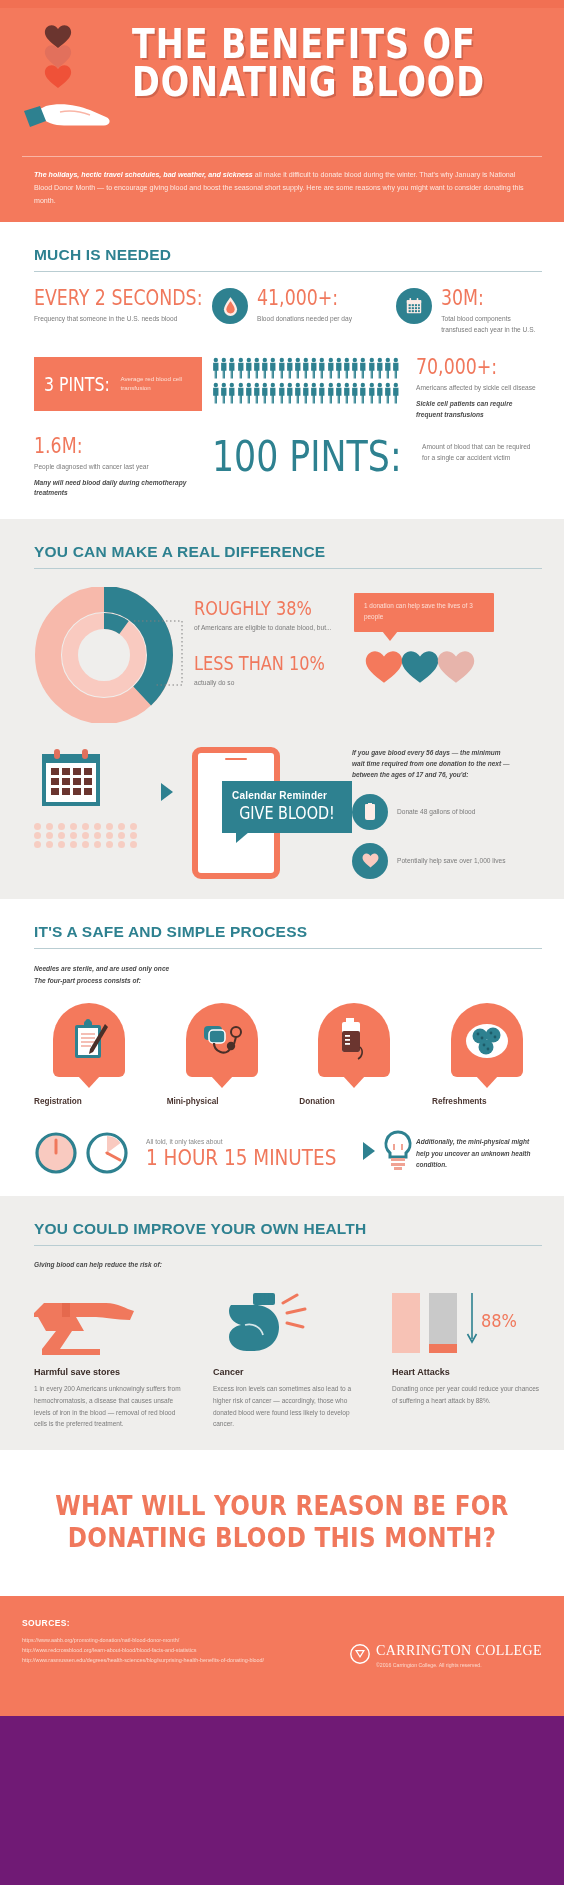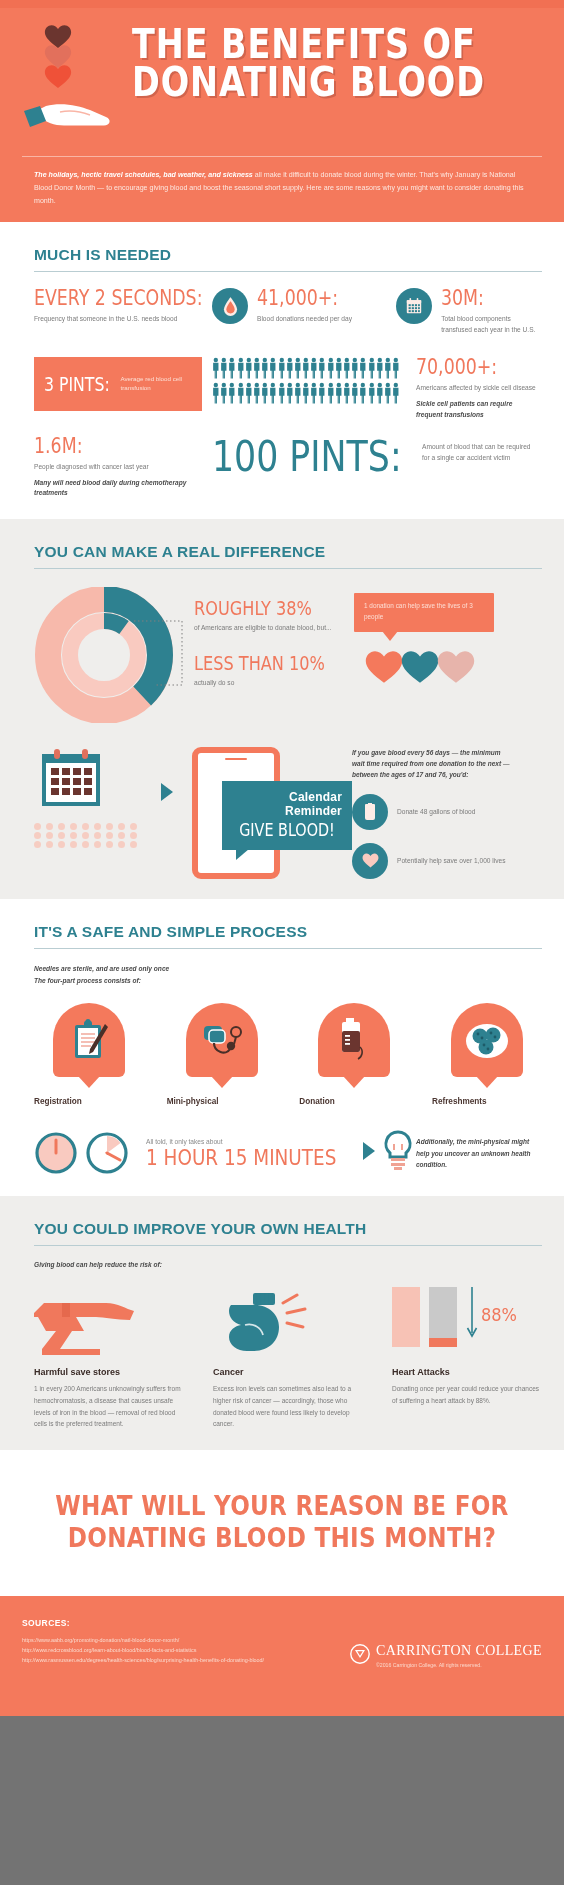--- a/index.html
+++ b/index.html
@@ -4,21 +4,21 @@
 <style>
   *{box-sizing:border-box;margin:0;padding:0}
   html,body{background:#ffffff;}
   body{
     width:564px;height:1885px;
     font-family:"Liberation Sans", sans-serif;
     color:#5c5c5c;
     overflow:hidden;
     position:relative;
   }
-  .page{width:564px;height:1885px;position:relative;overflow:hidden;background:#737373;}
+  .page{width:564px;height:1885px;position:relative;overflow:hidden;background:#701a75;}
 
   
   .hero{background:#f4795c;padding:0 0 14px 0;position:relative;}
   .hero-top-strip{height:8px;background:#ef6a4d;opacity:.55;}
   .hero-inner{display:flex;align-items:flex-start;padding:14px 22px 0 22px;}
   .hero-art{width:110px;flex:0 0 110px;position:relative;height:120px;}
   .heart{position:absolute;left:22px;}
   .heart svg{display:block;}
   .hand{position:absolute;left:2px;top:78px;}
   .hero-title{flex:1;padding-top:4px;}
@@ -120,21 +120,21 @@
 
   .phone{
     position:absolute;left:12px;top:0;width:88px;height:132px;
     border:6px solid #f4795c;border-radius:9px;background:#fff;
   }
   .phone-notch{position:absolute;left:50%;transform:translateX(-50%);top:5px;width:22px;height:2.5px;background:#f4795c;border-radius:2px;}
   .speech{
     position:absolute;left:42px;top:34px;width:130px;background:#2e8190;
     padding:9px 10px 10px 10px;color:#fff;
   }
-  .speech .l1{font-size:12px;font-weight:bold;text-align:right;letter-spacing:.2px;}
+  .speech .l1{font-size:10px;font-weight:bold;text-align:left;letter-spacing:.2px;}
   .speech .l2{
     font-family:"DejaVu Sans Condensed","Liberation Sans Narrow","Liberation Sans",sans-serif;
     font-size:17px;text-align:center;margin-top:2px;transform:scaleX(.94);
   }
   .speech:after{
     content:"";position:absolute;left:14px;bottom:-10px;width:0;height:0;
     border-left:0 solid transparent;border-right:13px solid transparent;
     border-top:11px solid #2e8190;
   }
 
@@ -794,21 +794,21 @@
                 <line x1="74" y1="30" x2="90" y2="34"></line>
             </g>
           </svg>
         </div>
         <div class="h-title">Cancer</div>
         <div class="h-body">Excess iron levels can sometimes also lead to a higher risk of cancer — accordingly, those who donated blood were found less likely to develop cancer.</div>
       </div>
 
       <div class="h-col">
         <div class="h-art" style="align-items:flex-start;">
-          <div style="display:flex;align-items:flex-start;gap:9px;height:66px;">
+          <div style="display:flex;align-items:flex-end;gap:9px;height:66px;">
             <div style="width:28px;height:60px;background:#f7c2b5;"></div>
             <div style="width:28px;height:60px;background:#c9c9c9;position:relative;">
               <div style="position:absolute;left:0;bottom:0;width:28px;height:9px;background:#f0785c;"></div>
             </div>
             <div style="display:flex;align-items:center;gap:3px;padding-bottom:6px;">
               <svg width="12" height="54" viewBox="0 0 12 54">
                   <line x1="6" y1="0" x2="6" y2="46" stroke="#2e8190" stroke-width="1.6"></line>
                   <path d="M1.5 41 L6 49 L10.5 41" fill="none" stroke="#2e8190" stroke-width="1.6"></path>
                 </svg>
               <span style="font-family:'DejaVu Sans Condensed','Liberation Sans Narrow','Liberation Sans',sans-serif;color:#f0785c;font-size:18px;">88%</span>

